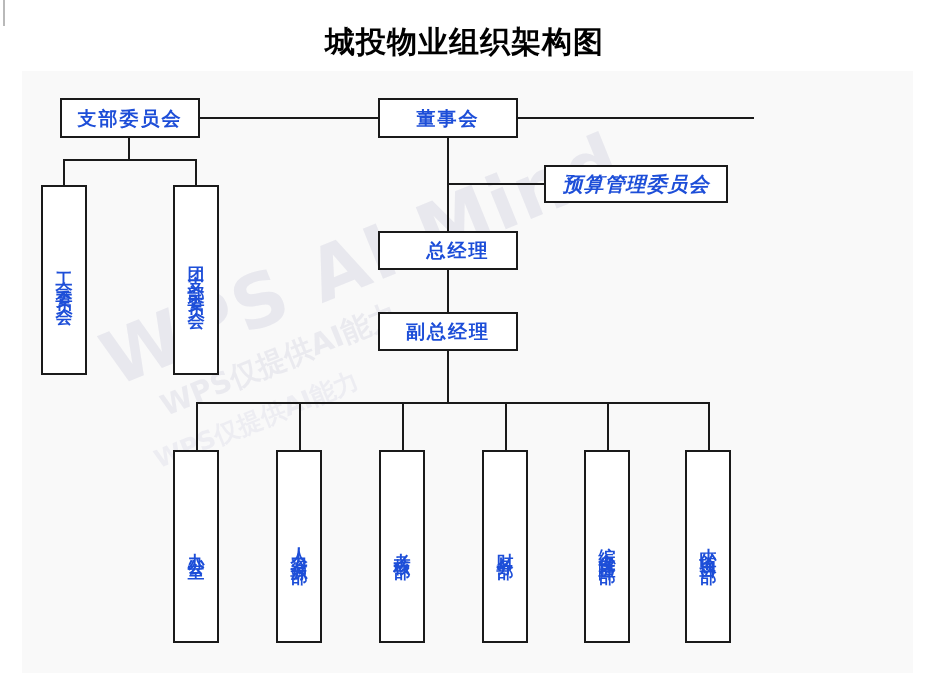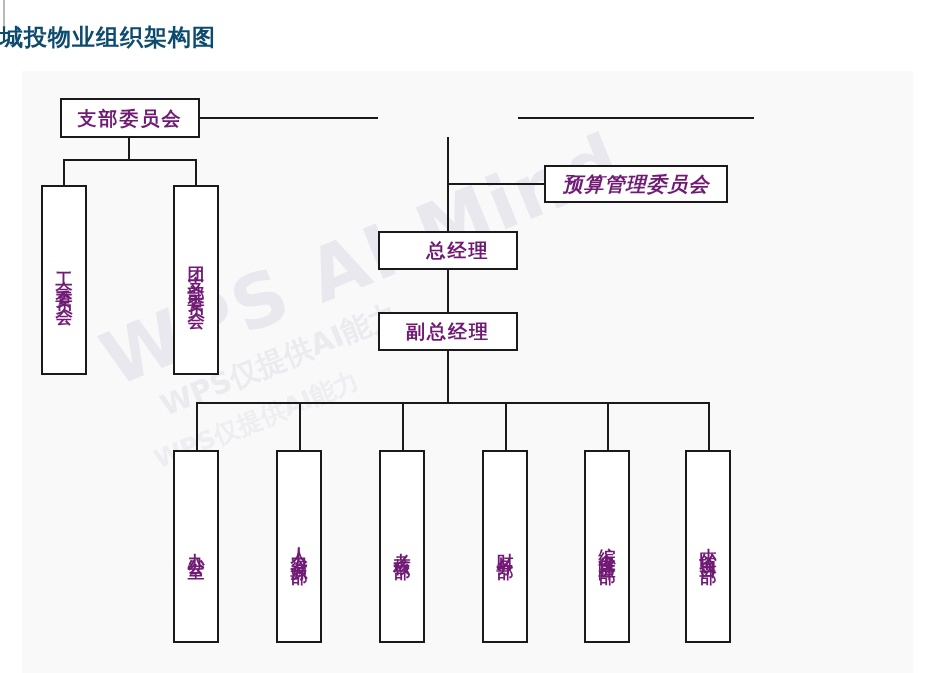--- a/index.html
+++ b/index.html
@@ -15,25 +15,26 @@
     overflow: hidden;
     font-family: "DejaVu Sans", "Liberation Sans", sans-serif;
   }
 
   
   #chart-title {
     position: absolute;
     left: 0;
     top: 22px;
     width: 929px;
+    text-align: center;
     font-family: "DejaVu Serif", "Liberation Serif", serif;
-    font-size: 23px;
+    font-size: 30px;
     font-weight: 700;
     letter-spacing: 1px;
-    color: #0c4a6e;
+    color: #000000;
     white-space: nowrap;
   }
 
   
   #edge-mark {
     position: absolute;
     left: 3px;
     top: 0px;
     width: 2px;
     height: 26px;
@@ -107,21 +108,21 @@
   
   .node {
     position: absolute;
     box-sizing: border-box;
     background: #ffffff;
     border: 2px solid #1a1a1a;
     z-index: 3;
     display: flex;
     align-items: center;
     justify-content: center;
-    color: #701a75;
+    color: #1d4ed8;
     font-family: "DejaVu Serif", "Liberation Serif", serif;
   }
   .node .label {
     display: block;
     white-space: nowrap;
   }
 
   
   .node.horiz .label {
     font-size: 19px;
@@ -195,20 +196,23 @@
       <line x1="484" y1="332" x2="484" y2="379"></line>
       <line x1="586" y1="332" x2="586" y2="379"></line>
       <line x1="687" y1="332" x2="687" y2="379"></line>
     </g>
   </svg>
 
   <div class="node horiz" style="left:38px; top:27px; width:140px; height:40px;">
     <span class="label">支部委员会</span>
   </div>
 
+  <div class="node horiz" style="left:356px; top:27px; width:140px; height:40px;">
+    <span class="label">董事会</span>
+  </div>
 
 
   <div class="node vert" style="left:19px; top:114px; width:46px; height:190px;">
     <span class="label">工会委员会</span>
   </div>
 
   <div class="node vert" style="left:151px; top:114px; width:46px; height:190px;">
     <span class="label">团支部委员会</span>
   </div>
 

